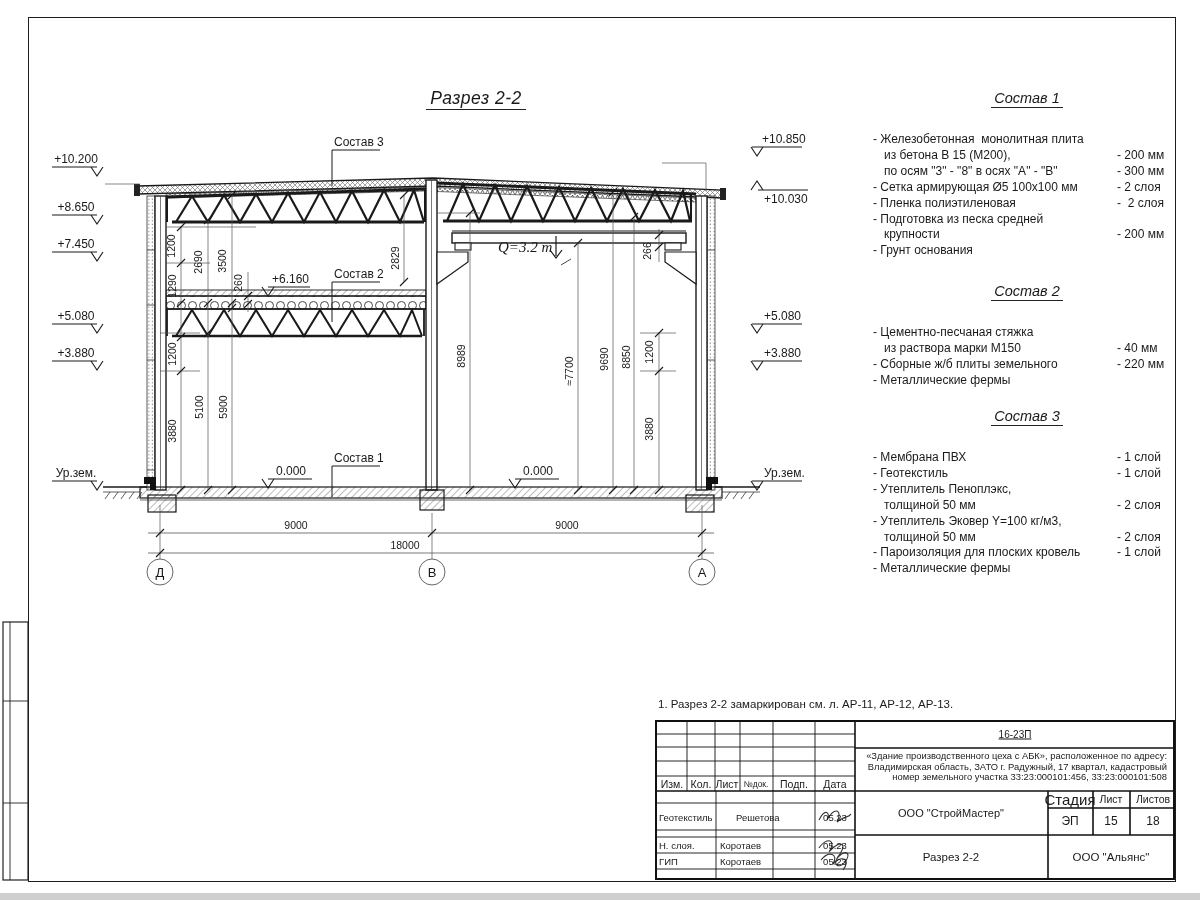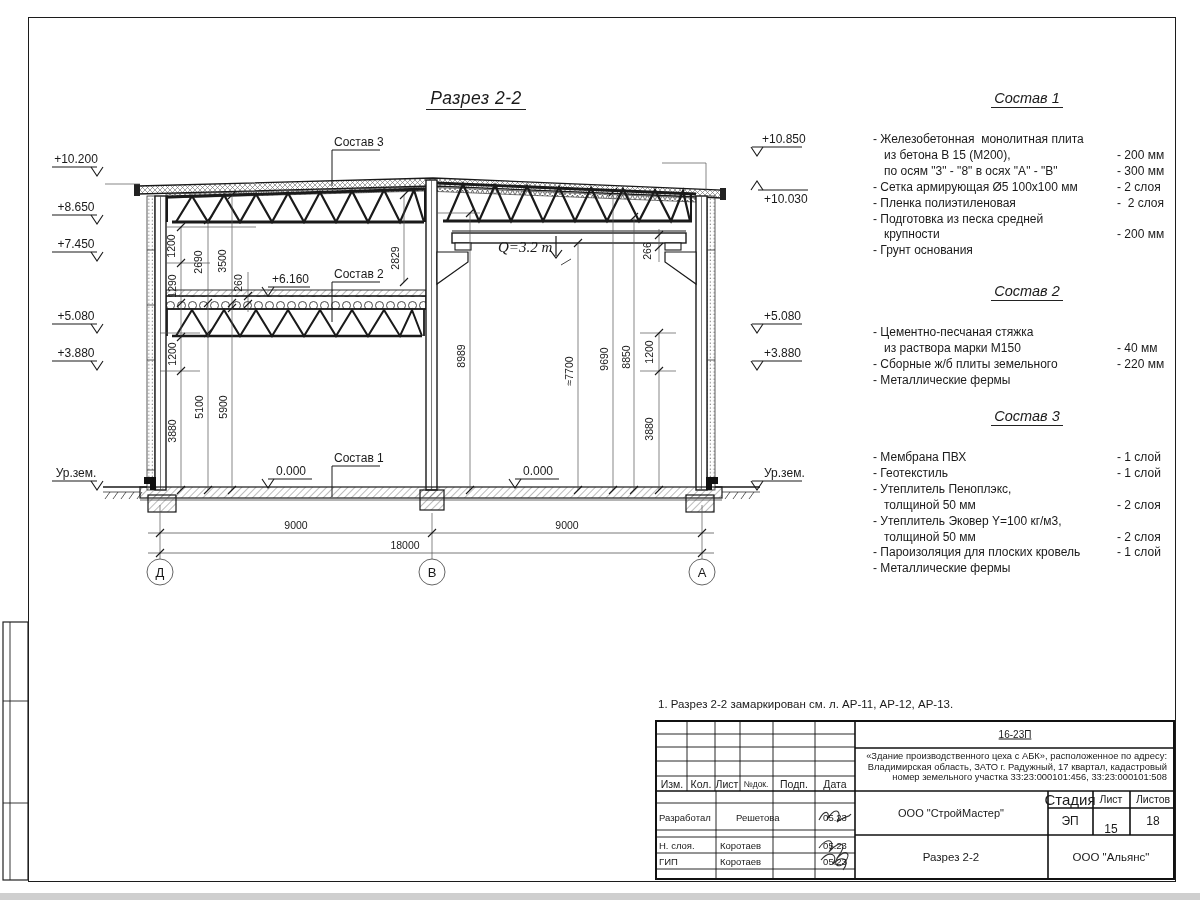--- a/index.html
+++ b/index.html
@@ -517,35 +517,35 @@
       </g>
     </svg>
 
     <span class="txt c" style="left:17px;top:64px;font-size:10.5px;">Изм.</span>
     <span class="txt c" style="left:46px;top:64px;font-size:10.5px;">Кол.</span>
     <span class="txt c" style="left:72px;top:64px;font-size:10.5px;">Лист</span>
     <span class="txt c" style="left:101px;top:64px;font-size:8.5px;">№док.</span>
     <span class="txt c" style="left:139px;top:64px;font-size:10.5px;">Подп.</span>
     <span class="txt c" style="left:180px;top:64px;font-size:10.5px;">Дата</span>
 
-    <span class="txt l" style="left:4px;top:97px;font-size:9.5px;">Разработал</span>
+    <span class="txt l" style="left:4px;top:97px;font-size:9.5px;">Геотекстиль</span>
     <span class="txt l" style="left:65px;top:97px;font-size:9.5px;margin-left:16px;">Решетова</span>
     <span class="txt c" style="left:180px;top:97px;font-size:9.5px;">05.23</span>
     <span class="txt l" style="left:4px;top:125px;font-size:9.5px;">Н. слоя.</span>
     <span class="txt l" style="left:65px;top:125px;font-size:9.5px;">Коротаев</span>
     <span class="txt c" style="left:180px;top:125px;font-size:9.5px;">05.23</span>
     <span class="txt l" style="left:4px;top:141px;font-size:9.5px;">ГИП</span>
     <span class="txt l" style="left:65px;top:141px;font-size:9.5px;">Коротаев</span>
     <span class="txt c" style="left:180px;top:141px;font-size:9.5px;">05.23</span>
 
     <span class="txt c" style="left:360px;top:14px;font-size:10px;text-decoration:underline;">16-23П</span>
     <div style="position:absolute;left:208px;top:31px;width:304px;font-size:9.4px;line-height:10.6px;text-align:right;white-space:normal;">«Здание производственного цеха с АБК», расположенное по адресу: Владимирская область, ЗАТО г. Радужный, 17 квартал, кадастровый номер земельного участка 33:23:000101:456, 33:23:000101:508</div>
     <span class="txt c" style="left:296px;top:93px;font-size:11px;">ООО "СтройМастер"</span>
     <span class="txt c" style="left:296px;top:137px;font-size:11.5px;">Разрез 2-2</span>
     <span class="txt c" style="left:415px;top:79px;font-size:15px;">Стадия</span>
     <span class="txt c" style="left:456px;top:79px;font-size:10.5px;">Лист</span>
     <span class="txt c" style="left:498px;top:79px;font-size:10.5px;">Листов</span>
     <span class="txt c" style="left:415px;top:101px;font-size:12px;">ЭП</span>
-    <span class="txt c" style="left:456px;top:101px;font-size:12px;margin-top:8px;">15</span>
+    <span class="txt c" style="left:456px;top:101px;font-size:12px;">15</span>
     <span class="txt c" style="left:498px;top:101px;font-size:12px;">18</span>
     <span class="txt c" style="left:456px;top:137px;font-size:11.5px;">ООО "Альянс"</span>
   </div>
 </div>
 
 </body></html>

